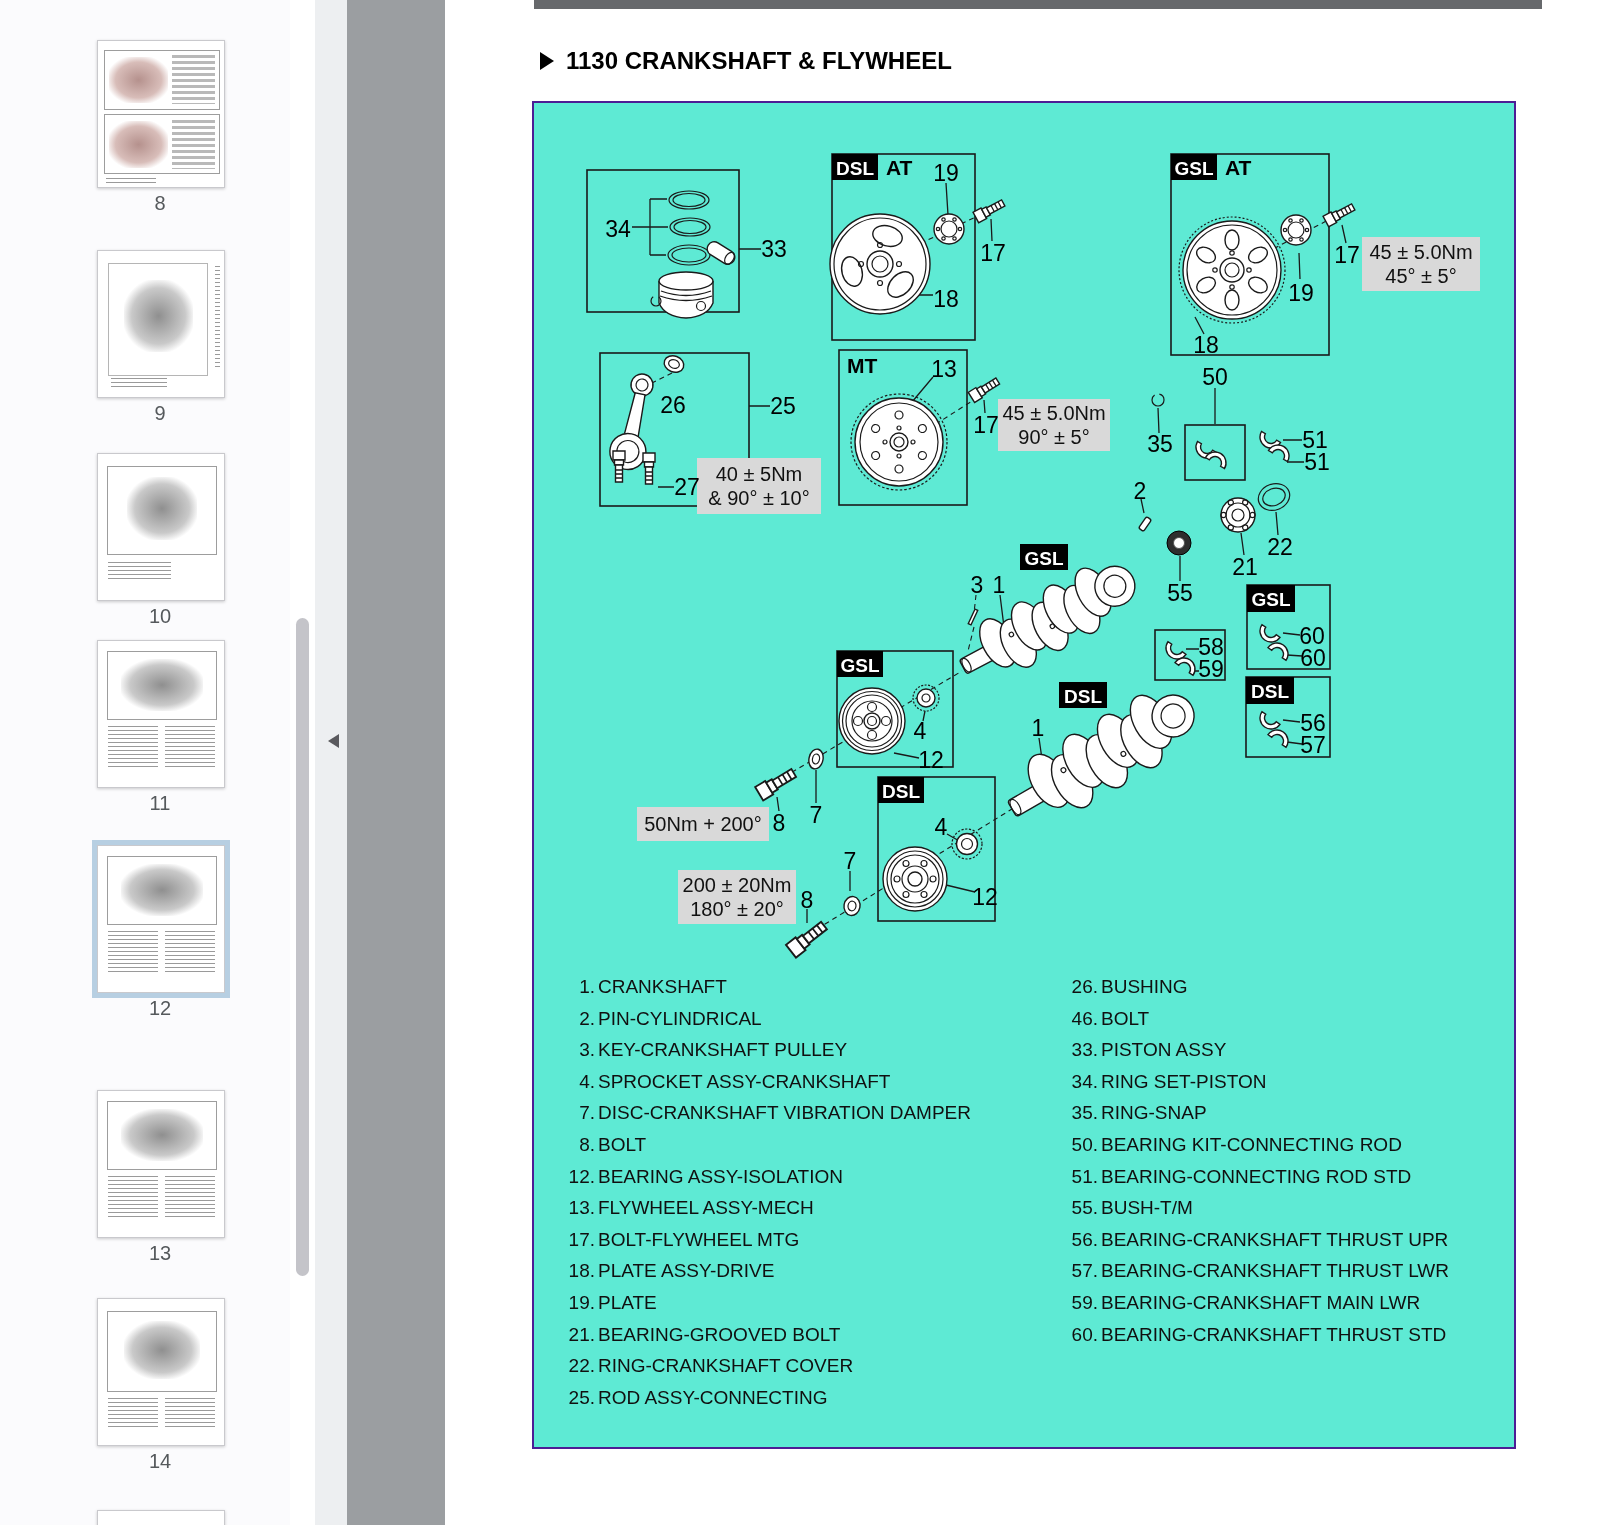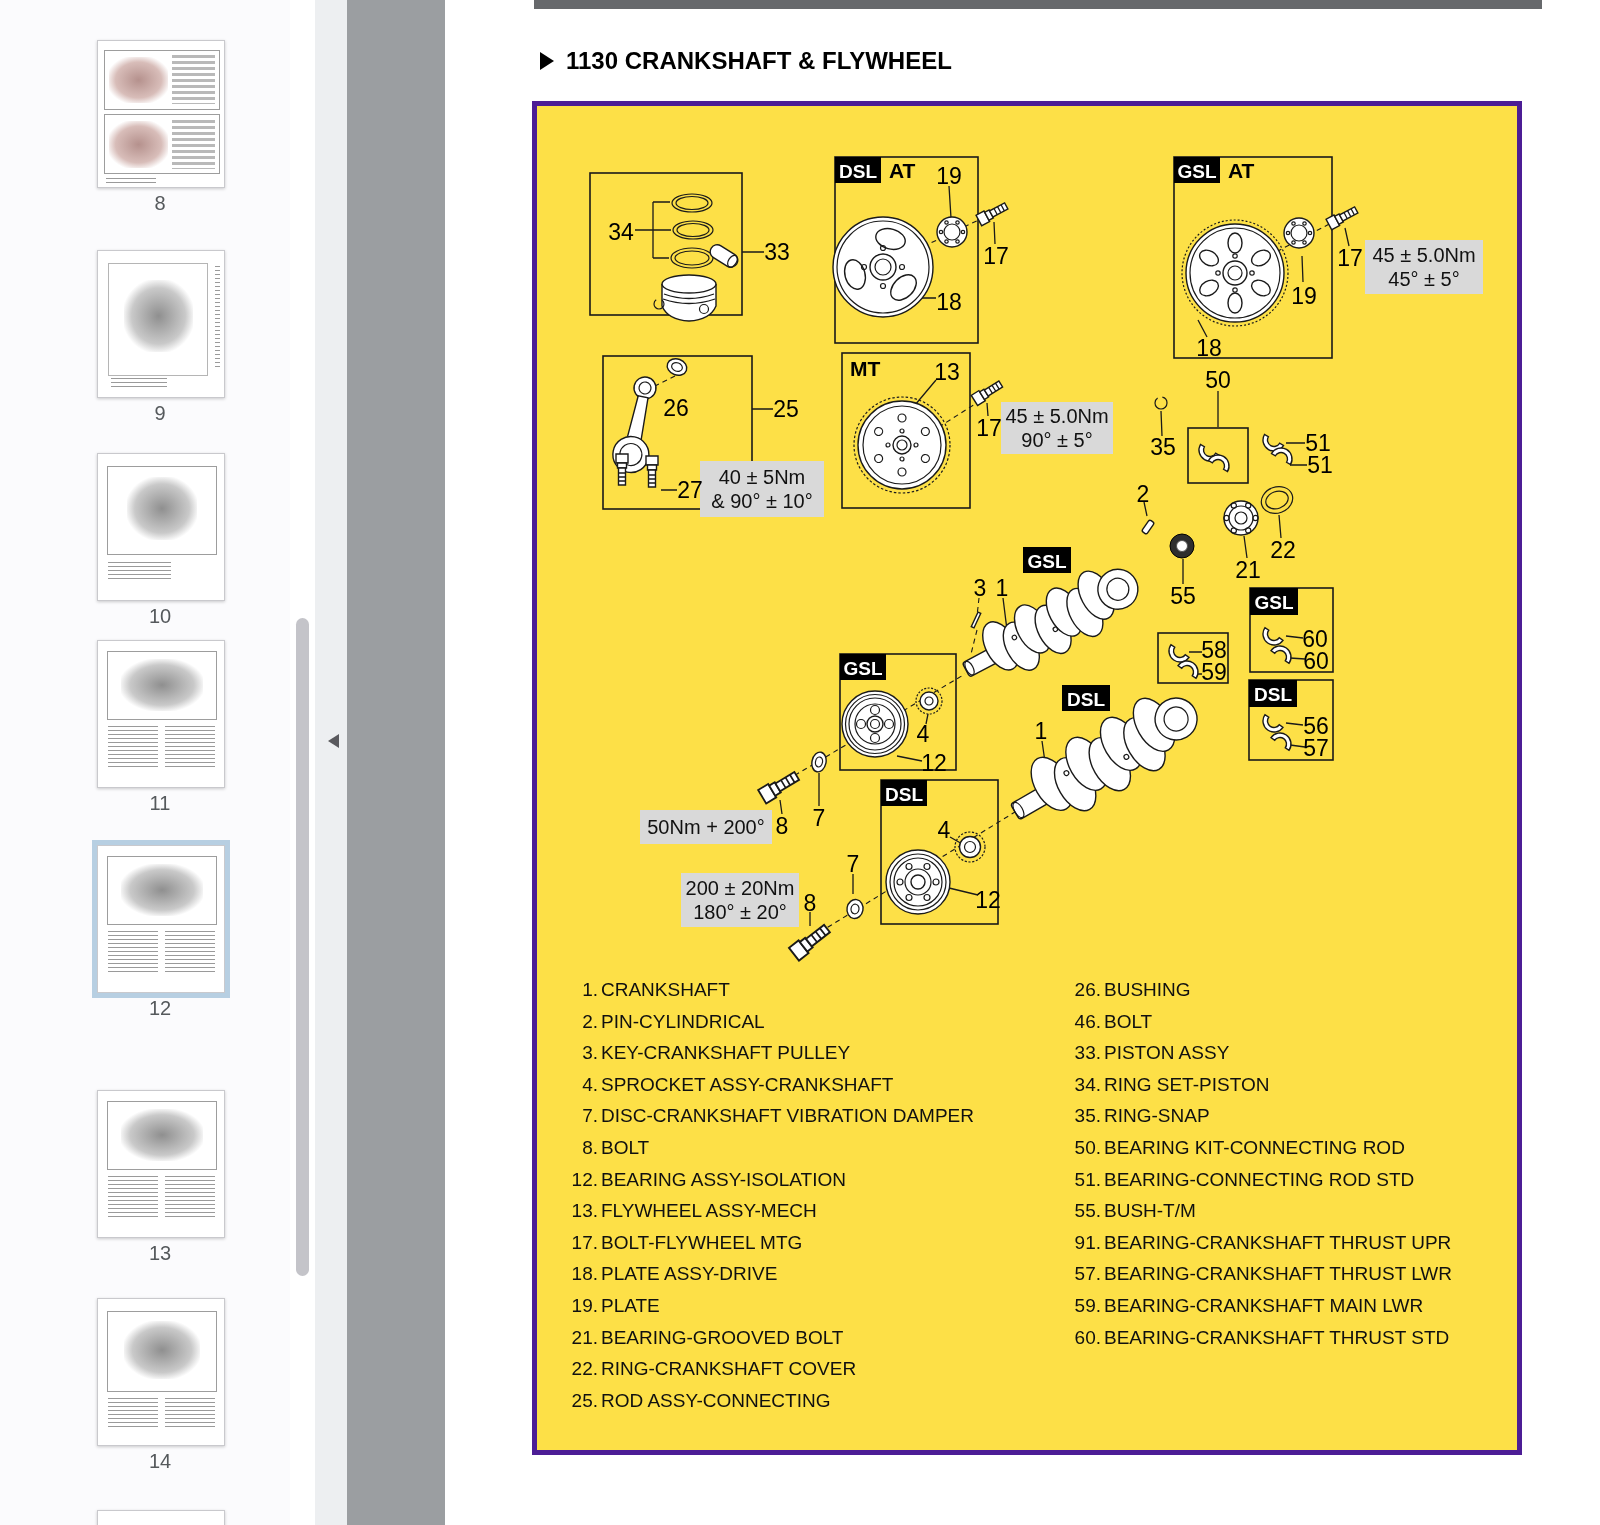--- a/index.html
+++ b/index.html
@@ -35,21 +35,21 @@
   .graygap{position:absolute;left:347px;top:0;width:98px;height:1525px;background:#9b9ea1;}
 
   
   .doc{position:absolute;left:445px;top:0;width:1231px;height:1525px;background:#fff;}
   .prevbar{position:absolute;left:89px;top:0;width:1008px;height:9px;background:#67696c;}
   .title{position:absolute;left:95px;top:47px;display:flex;align-items:center;
     font-size:24px;font-weight:bold;color:#000;letter-spacing:0px;}
   .tri{width:0;height:0;border-top:9px solid transparent;border-bottom:9px solid transparent;
     border-left:14px solid #000;margin-right:12px;}
   .dbox{position:absolute;left:87px;top:101px;width:980px;height:1344px;
-    border:5px solid #4c1d95;background:#fde047;}
+    border:2px solid #4c1d95;background:#5eead4;}
 
   
   .pcol{position:absolute;font-size:19px;color:#101010;}
   .pcol-l{left:24px;top:868px;}
   .pcol-r{left:527px;top:868px;}
   .prow{height:31.6px;line-height:31.6px;white-space:nowrap;}
   .pnum{display:inline-block;width:37px;text-align:right;}
   .pname{padding-left:3px;}
 
   
@@ -528,19 +528,19 @@
       </div>
     <div class="pcol pcol-r" id="plist-r">
         <div class="prow"><span class="pnum">26.</span><span class="pname">BUSHING</span></div>
         <div class="prow"><span class="pnum">46.</span><span class="pname">BOLT</span></div>
         <div class="prow"><span class="pnum">33.</span><span class="pname">PISTON ASSY</span></div>
         <div class="prow"><span class="pnum">34.</span><span class="pname">RING SET-PISTON</span></div>
         <div class="prow"><span class="pnum">35.</span><span class="pname">RING-SNAP</span></div>
         <div class="prow"><span class="pnum">50.</span><span class="pname">BEARING KIT-CONNECTING ROD</span></div>
         <div class="prow"><span class="pnum">51.</span><span class="pname">BEARING-CONNECTING ROD STD</span></div>
         <div class="prow"><span class="pnum">55.</span><span class="pname">BUSH-T/M</span></div>
-        <div class="prow"><span class="pnum">91.</span><span class="pname">BEARING-CRANKSHAFT THRUST UPR</span></div>
+        <div class="prow"><span class="pnum">56.</span><span class="pname">BEARING-CRANKSHAFT THRUST UPR</span></div>
         <div class="prow"><span class="pnum">57.</span><span class="pname">BEARING-CRANKSHAFT THRUST LWR</span></div>
         <div class="prow"><span class="pnum">59.</span><span class="pname">BEARING-CRANKSHAFT MAIN LWR</span></div>
         <div class="prow"><span class="pnum">60.</span><span class="pname">BEARING-CRANKSHAFT THRUST STD</span></div>
       </div>
   </div>
 </div>
 
 </body></html>

